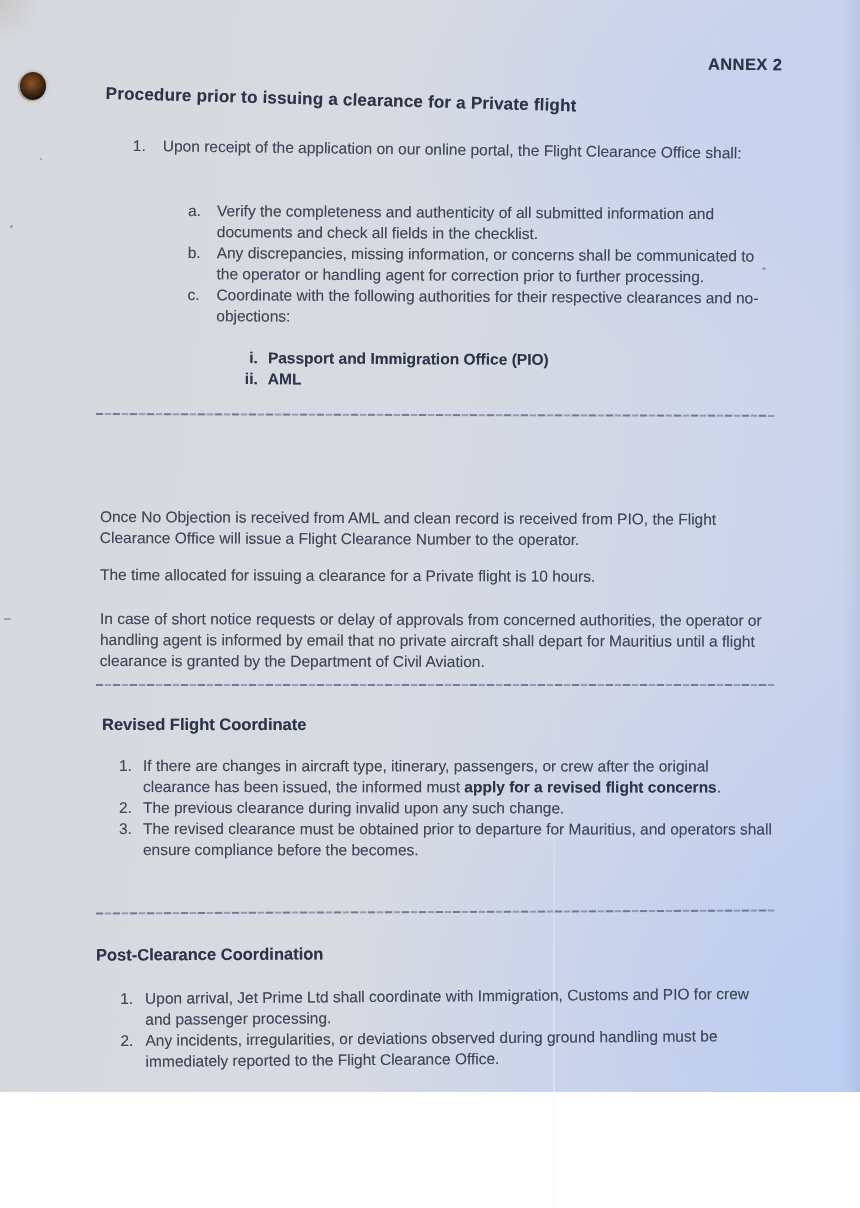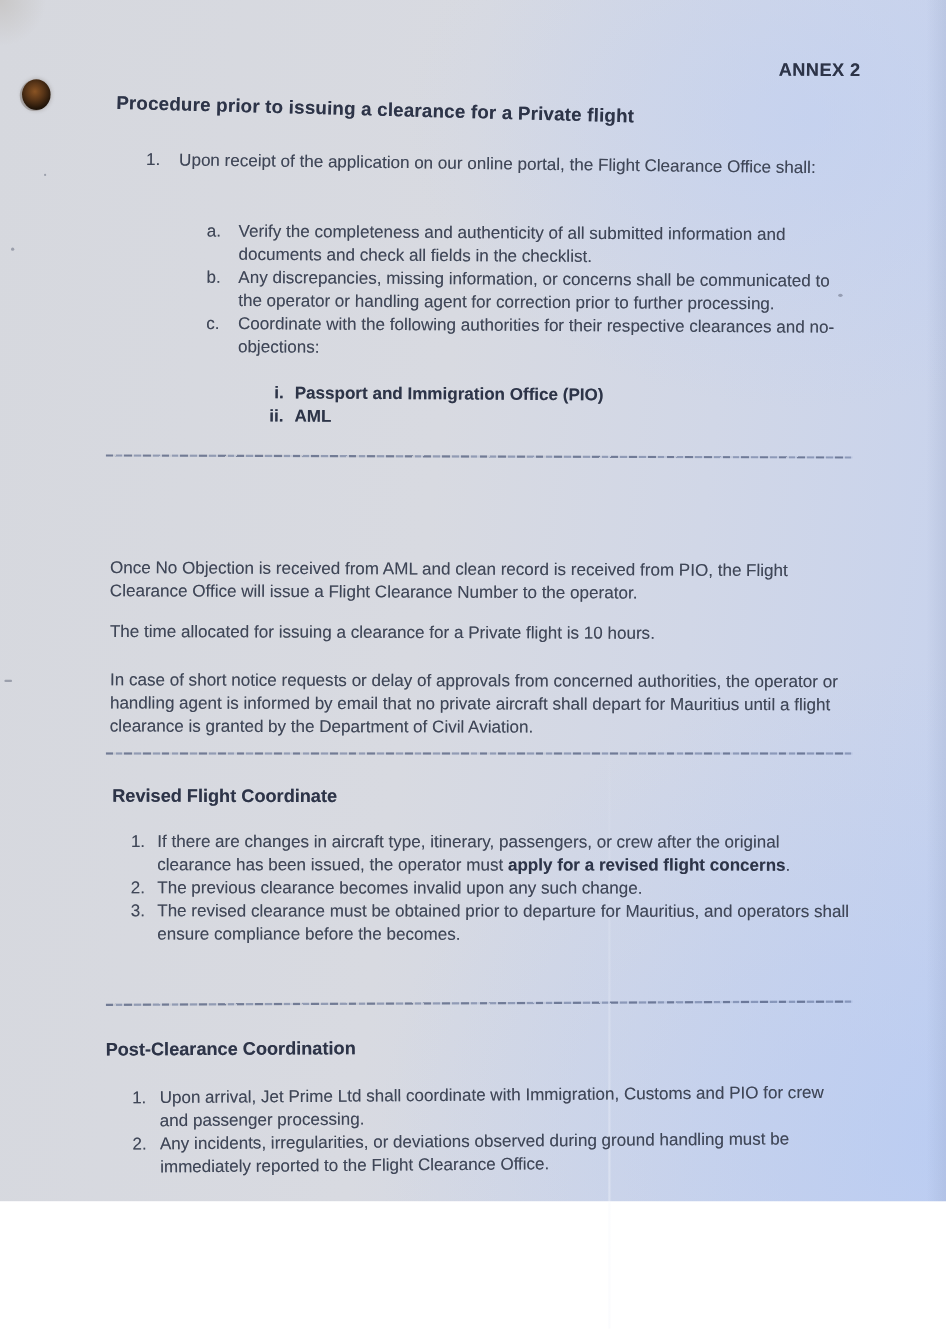--- a/index.html
+++ b/index.html
@@ -137,25 +137,25 @@
   <p class="para txt p-once">Once No Objection is received from AML and clean record is received from PIO, the Flight Clearance Office will issue a Flight Clearance Number to the operator.</p>
   <p class="para txt p-time">The time allocated for issuing a clearance for a Private flight is 10 hours.</p>
   <p class="para txt p-short">In case of short notice requests or delay of approvals from concerned authorities, the operator or handling agent is informed by email that no private aircraft shall depart for Mauritius until a flight clearance is granted by the Department of Civil Aviation.</p>
 
   <div class="divider d2"></div>
 
   <div class="heading h-revised">Revised Flight Coordinate</div>
   <div class="list rev-list txt">
     <div class="li">
       <span class="marker">1.</span>
-      <span class="body"><span>If there are changes in aircraft type, itinerary, passengers, or crew after the original clearance has been issued, the operator must </span><span class="bold">apply for a revised flight concerns</span><span>.</span></span>
+      <span class="body"><span>If there are changes in aircraft type, itinerary, passengers, or crew after the original clearance has been issued, the informed must </span><span class="bold">apply for a revised flight concerns</span><span>.</span></span>
     </div>
     <div class="li">
       <span class="marker">2.</span>
-      <span class="body">The previous clearance becomes invalid upon any such change.</span>
+      <span class="body">The previous clearance during invalid upon any such change.</span>
     </div>
     <div class="li">
       <span class="marker">3.</span>
       <span class="body">The revised clearance must be obtained prior to departure for Mauritius, and operators shall ensure compliance before the becomes.</span>
     </div>
   </div>
 
   <div class="divider d3"></div>
 
   <div class="heading h-post">Post-Clearance Coordination</div>

